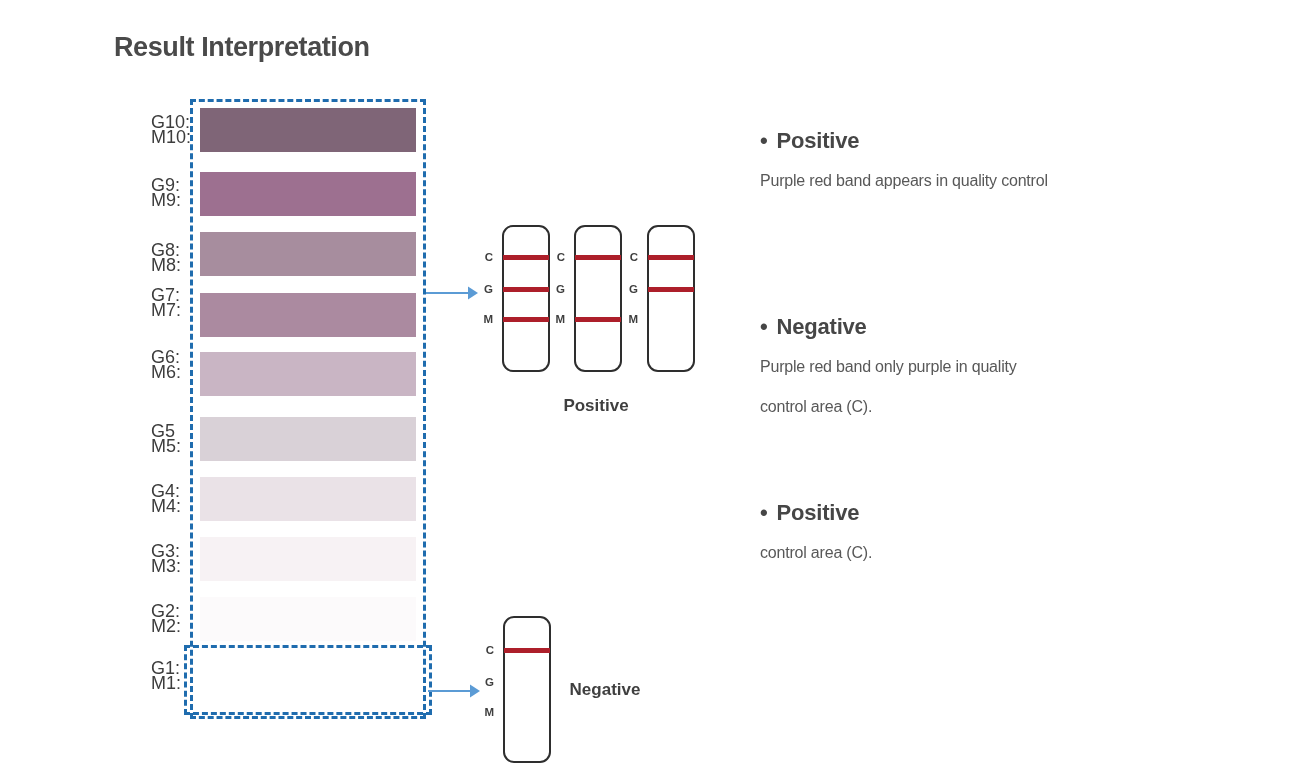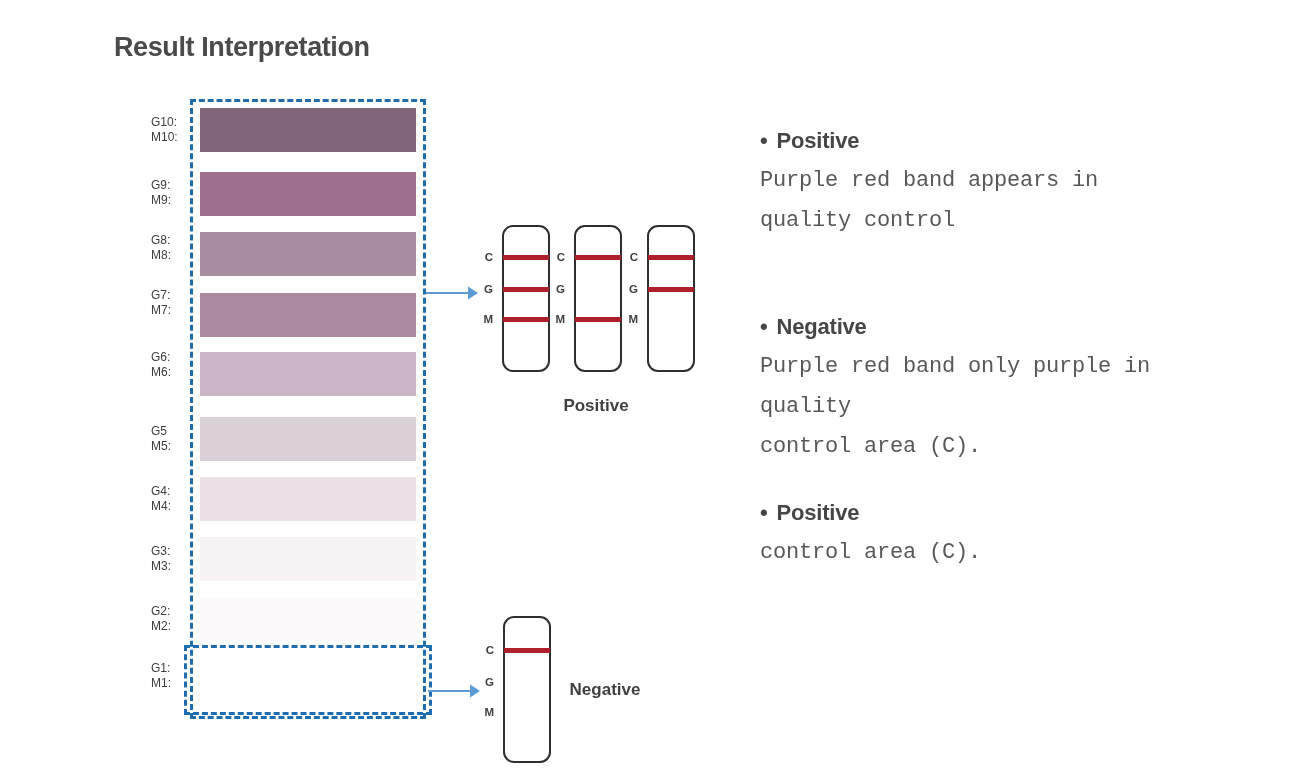--- a/index.html
+++ b/index.html
@@ -10,21 +10,21 @@
   .title {
     position:absolute; left:114px; top:32px;
     font-size:27px; font-weight:700; color:#4a4a4a; letter-spacing:-0.4px;
   }
   .dash-box { position:absolute; border:3px dashed #1f6cae; background:transparent; }
   .outer-dash { left:190px; top:99px;  width:230px; height:614px; }
   .inner-dash { left:184px; top:645px; width:242px; height:64px; }
 
   .row-label {
     position:absolute; left:151px; width:46px;
-    font-size:12px; line-height:15px; color:#3d3d3d; font-weight:400;
+    font-size:18px; line-height:15px; color:#3d3d3d; font-weight:400;
   }
   .swatch { position:absolute; left:200px; width:216px; height:44px; }
 
   .arrow-svg { position:absolute; overflow:visible; }
 
   .strip {
     position:absolute; width:44px; height:143px;
     background:#ffffff; border:2px solid #2e2e2e; border-radius:11px;
   }
   .band { position:absolute; left:-1px; right:-1px; height:5px; background:#ad1f2a; }
@@ -34,41 +34,41 @@
   }
   .caption {
     position:absolute; width:90px; text-align:center;
     font-size:17px; font-weight:700; color:#3f3f3f;
   }
 
   .legend-block { position:absolute; left:760px; width:440px; }
   .legend-head { font-size:22px; font-weight:700; color:#464646; letter-spacing:-0.2px; }
   .legend-head .bullet { margin-right:9px; }
   .legend-para { margin-top:7px; }
-  .legend-line { font-size:22px; color:#585858; line-height:40px; letter-spacing:-0.2px;font-family:Liberation Mono, monospace; }
+  .legend-line { font-size:16px; color:#585858; line-height:40px; letter-spacing:-0.2px; }
 </style>
 </head>
 <body>
 
 <div class="stage">
 
   <div class="title">Result Interpretation</div>
 
   <div class="dash-box outer-dash" style="border-color: rgb(31, 108, 174);"></div>
   <div class="dash-box inner-dash" style="border-color: rgb(31, 108, 174);"></div>
 
   <div class="row-label" style="top:115px">
     <div>G10:</div>
       <div>M10:</div>
   </div>
   <div class="row-label" style="top:178px">
     <div>G9:</div>
       <div>M9:</div>
   </div>
-  <div class="row-label" style="top:233px">
+  <div class="row-label" style="top:243px">
     <div>G8:</div>
       <div>M8:</div>
   </div>
   <div class="row-label" style="top:288px">
     <div>G7:</div>
       <div>M7:</div>
   </div>
   <div class="row-label" style="top:350px">
     <div>G6:</div>
       <div>M6:</div>

